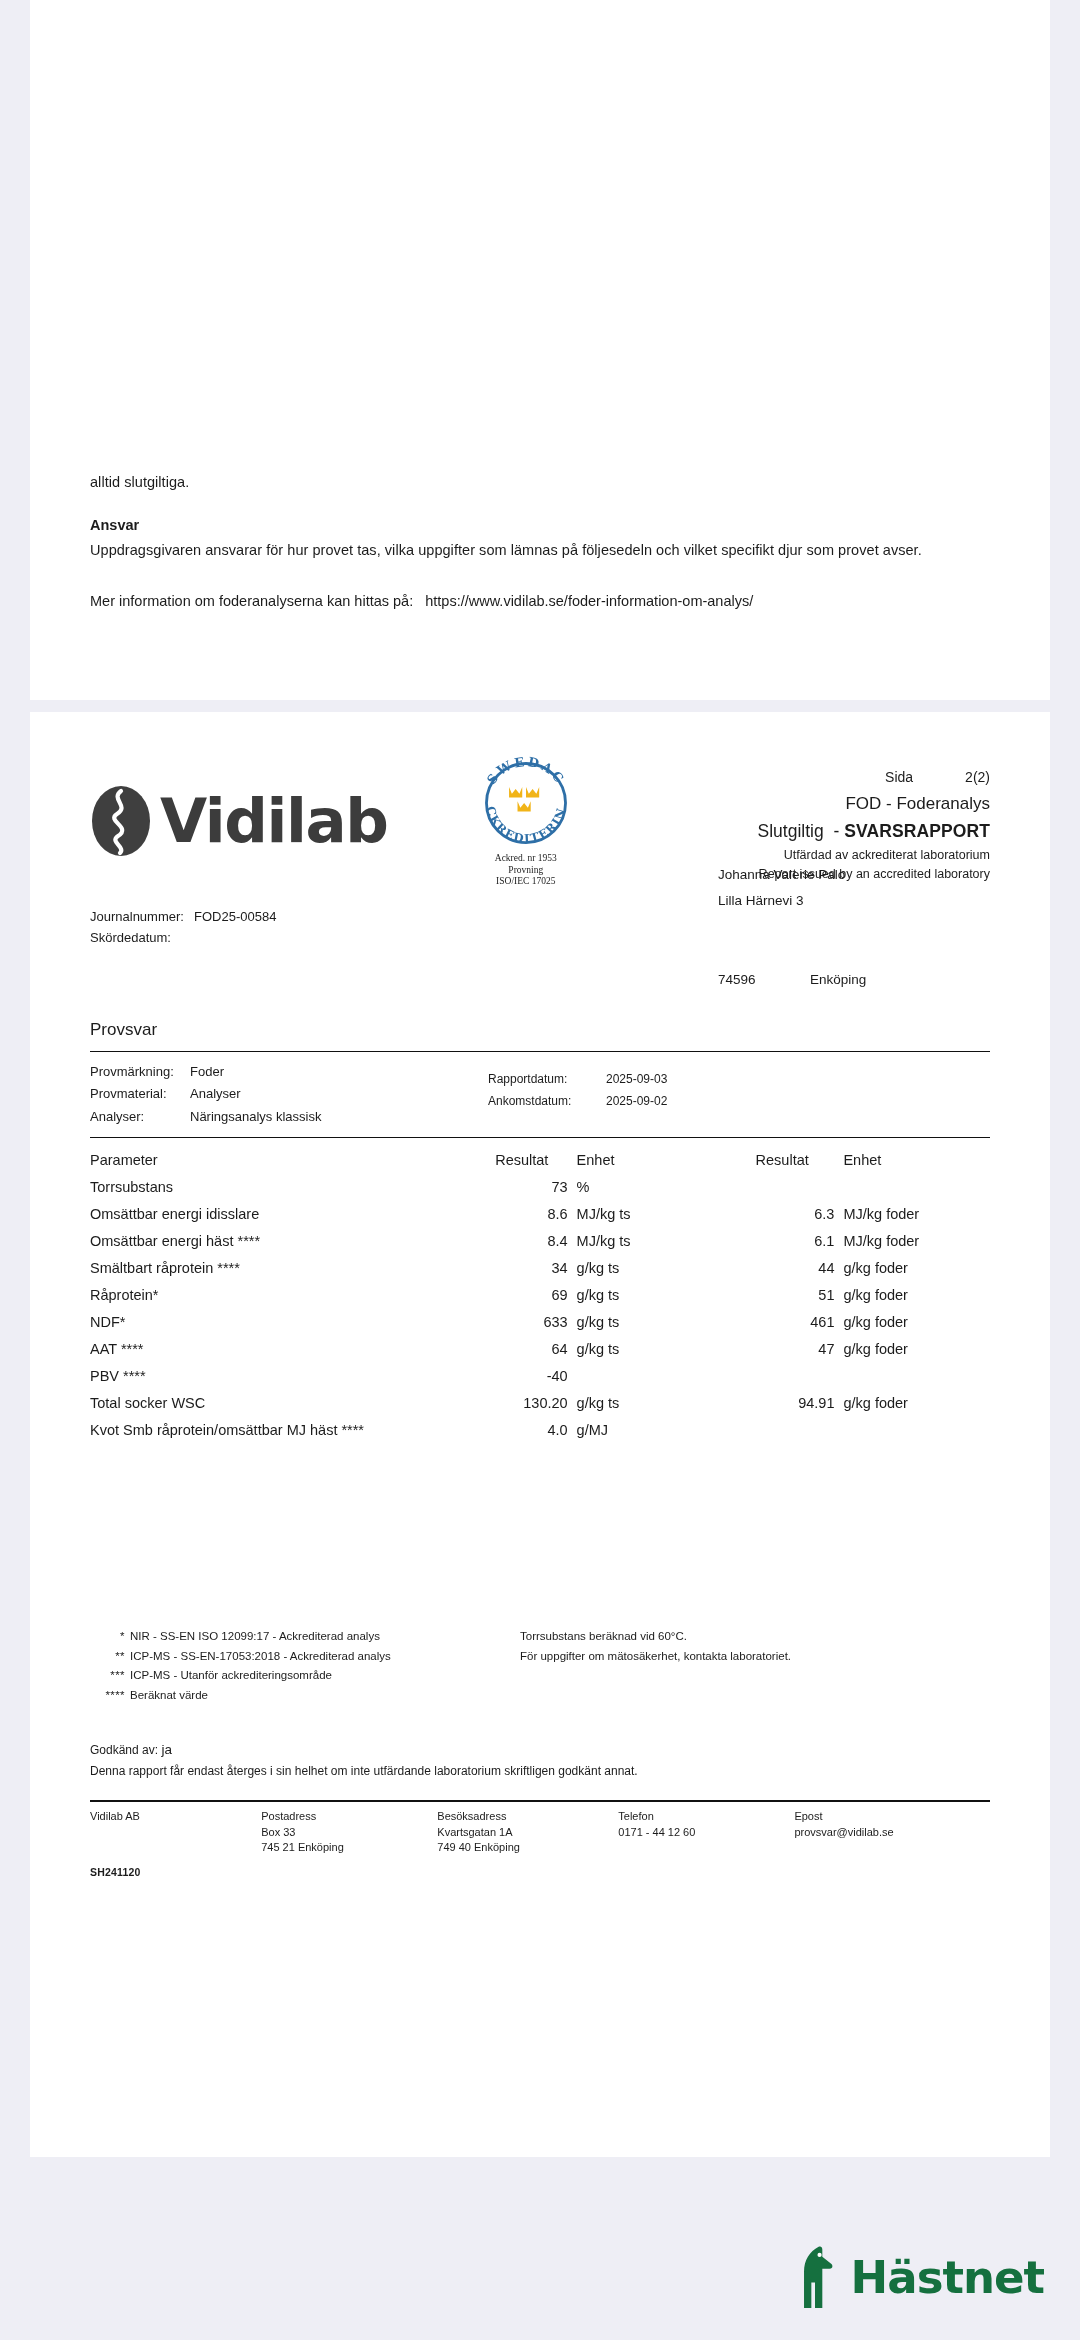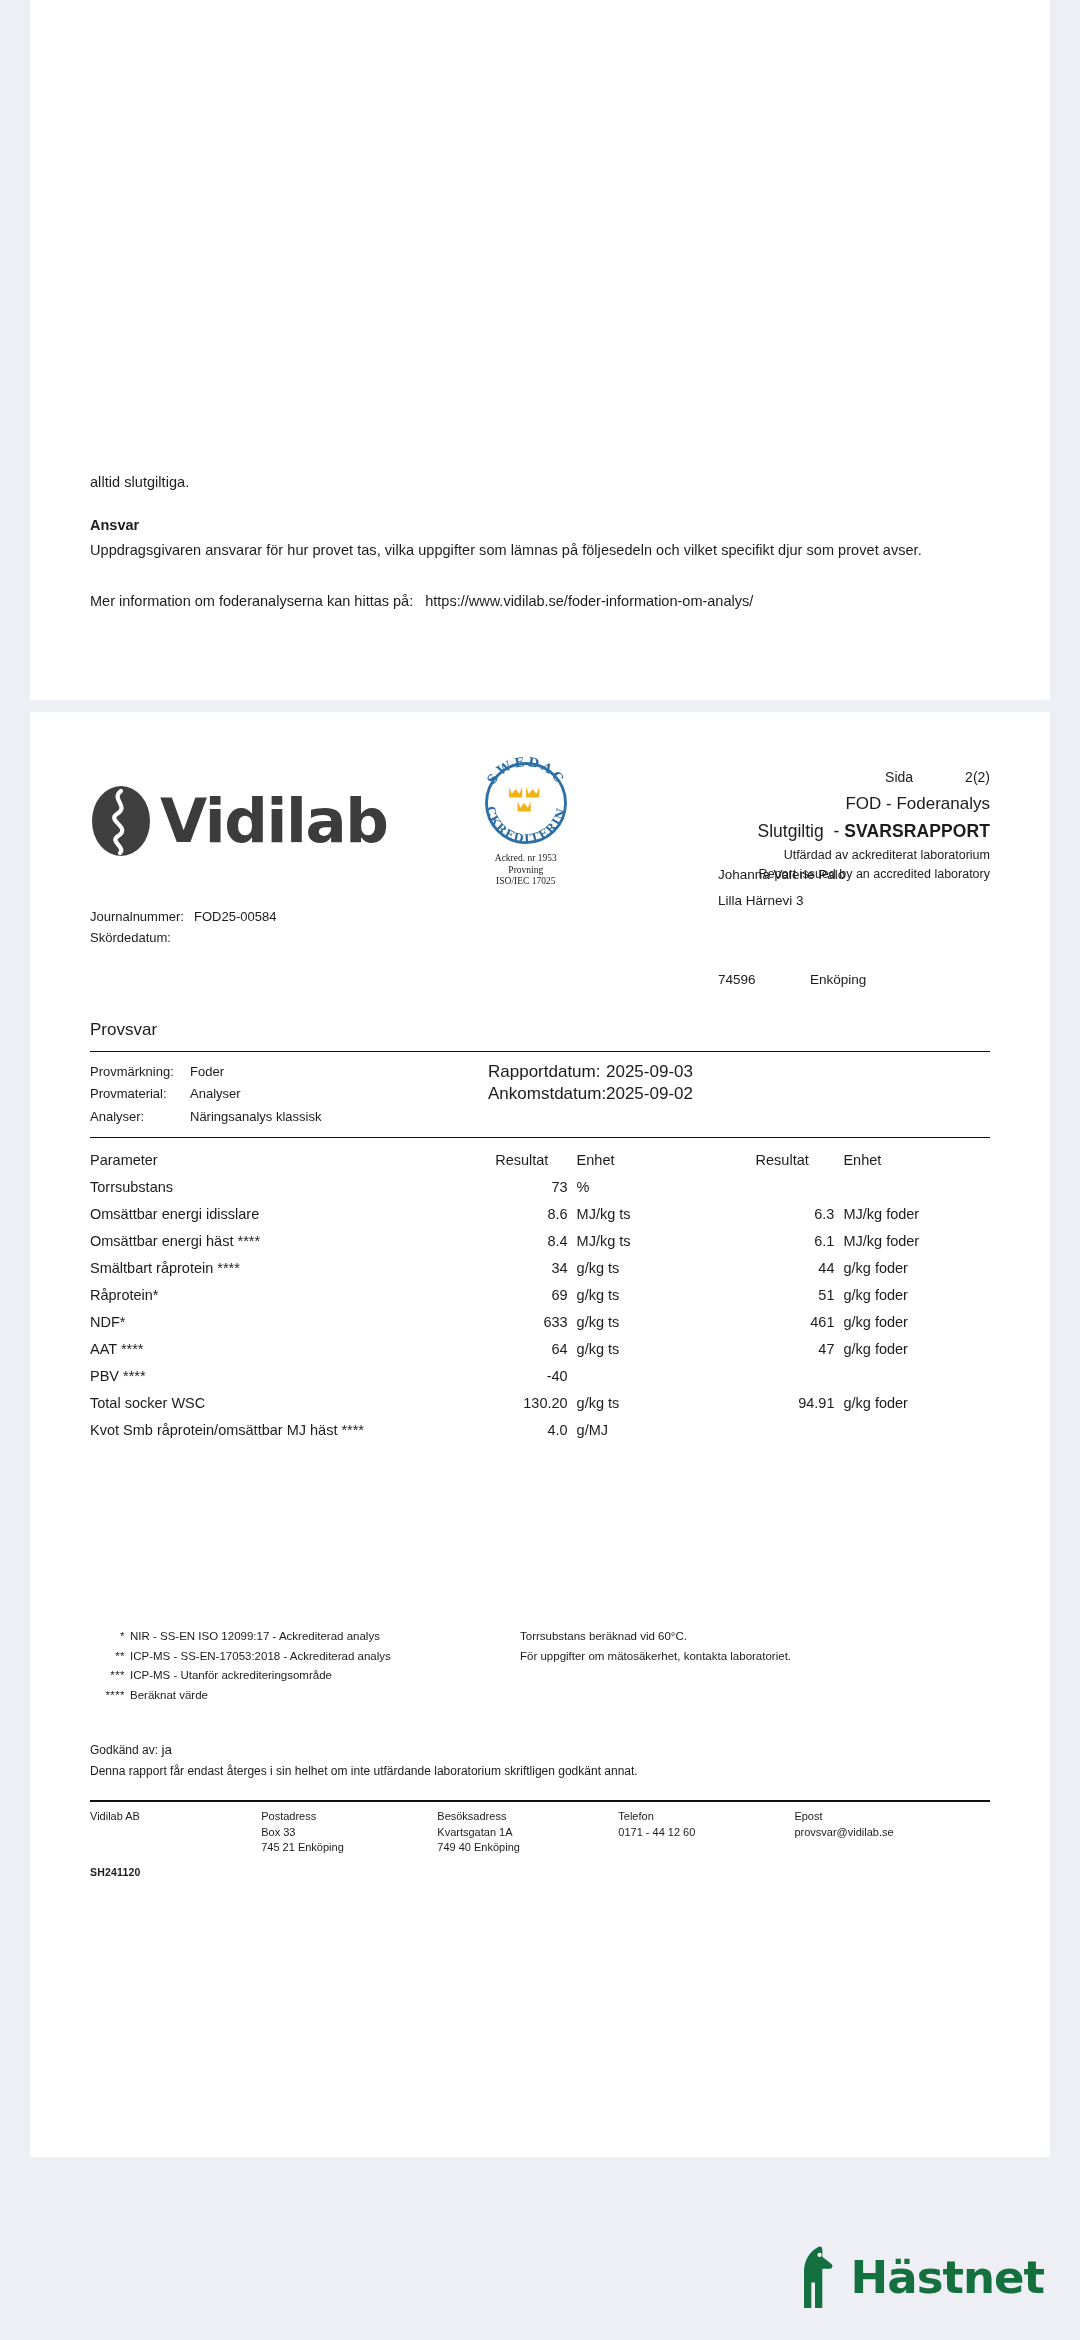--- a/index.html
+++ b/index.html
@@ -222,22 +222,22 @@
     padding-top: 9px;
     min-height: 74px;
     font-size: 13px;
     line-height: 22.5px;
   }
   .sample-meta .sm-row { display: flex; }
   .sample-meta .sm-k { width: 100px; }
   .sm-right {
     position: absolute;
     left: 398px;
-    top: 9px;
-    font-size: 17px;
+    top: 16px;
+    font-size: 12px;
     line-height: 22.5px;
   }
   .sm-right .sm-row2 { display: flex; }
   .sm-right .sm-k2 { width: 118px; }
 
   .mid-rule {
     border-top: 1.9px solid #111;
     margin-top: 9px;
   }
 

